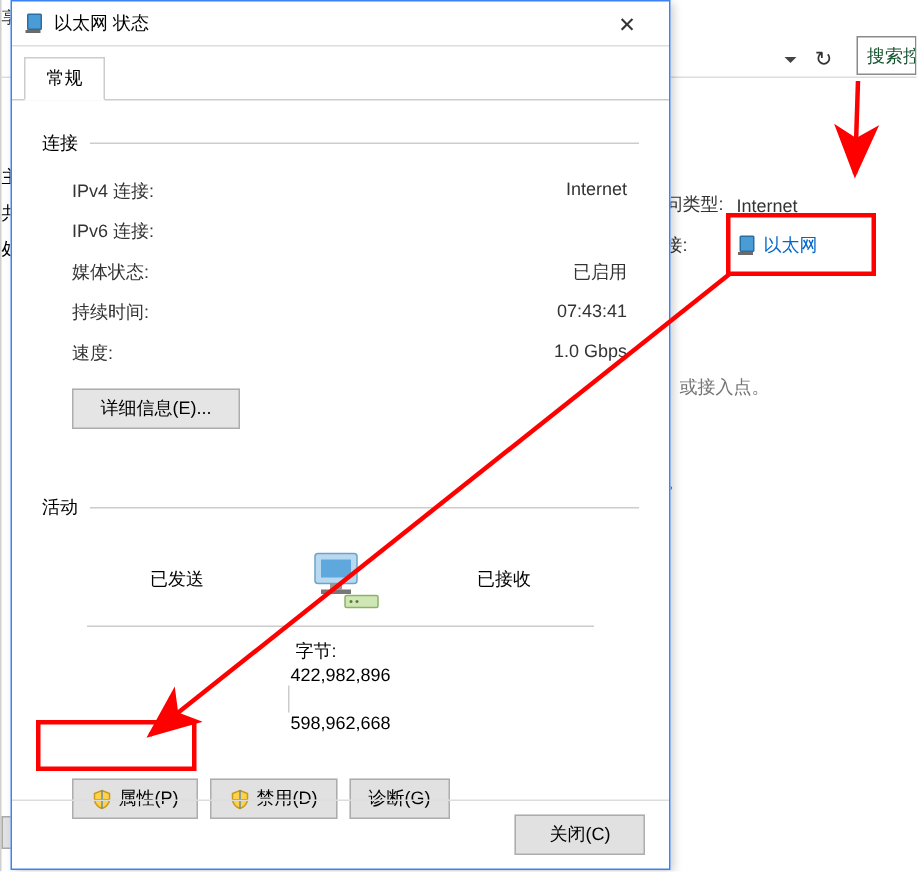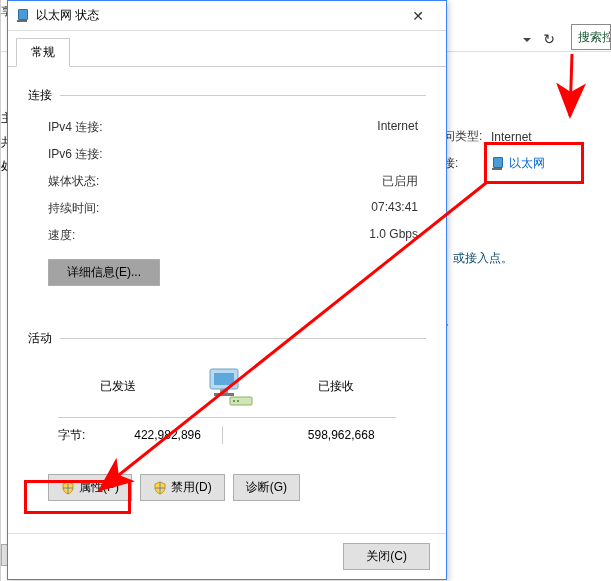--- a/index.html
+++ b/index.html
@@ -18,21 +18,21 @@
   .info-row .k { width: 60px; color: #333; }
   .info-row .v { color: #333; }
   .info-link { color: #0066cc; display: flex; align-items: center; gap: 4px; }
 
   .eth-icon-sm { width: 14px; height: 14px; position: relative; }
   .eth-icon-sm::before { content: ""; position: absolute; width: 8px; height: 9px; background: #4a9cd6; border: 1px solid #2a6fa1; top: 0; left: 2px; border-radius: 1px; }
   .eth-icon-sm::after { content: ""; position: absolute; width: 10px; height: 2px; background: #6a6a6a; bottom: 1px; left: 1px; }
 
   .red-box-link { position: absolute; right: 27px; top: 142px; width: 100px; height: 42px; border: 3px solid #ff0000; pointer-events: none; }
 
-  .under-text1 { position: absolute; right: 98px; top: 250px; color: #0c4a6e; }
+  .under-text1 { position: absolute; right: 98px; top: 250px; color: #737373; }
   .under-text2 { position: absolute; right: 155px; top: 313px; color: #333; }
 
   .under-btn { position: absolute; left: 0; top: 544px; background: #e1e1e1; border: 1px solid #aaa; padding: 2px 10px; height: 22px; display: flex; align-items: center; }
 
   
   .dlg { position: absolute; left: 7px; top: 0; width: 440px; height: 580px; background: #fff; border: 1px solid #3b82f6; box-shadow: 2px 2px 6px rgba(0,0,0,0.2); }
   .titlebar { height: 30px; display: flex; align-items: center; padding: 0 8px; border-bottom: 1px solid #ddd; position: relative; }
   .titlebar .icon { margin-right: 6px; }
   .titlebar .title-text { flex: 1; }
   .titlebar .close { width: 40px; height: 28px; display: flex; align-items: center; justify-content: center; font-size: 14px; color: #333; }
@@ -44,32 +44,32 @@
   .content { padding: 14px 20px; }
 
   .section-header { display: flex; align-items: center; margin-bottom: 10px; margin-top: 6px; }
   .section-header .lbl { margin-right: 8px; }
   .section-header .line { flex: 1; height: 1px; background: #ccc; }
 
   .kv { display: flex; justify-content: space-between; padding: 5px 8px 5px 20px; }
   .kv .k { color: #333; }
   .kv .v { color: #333; }
 
-  .details-btn { margin: 10px 0 14px 20px; background: #a3a3a3; border: 1px solid #adadad; padding: 4px 18px; }
+  .details-btn { margin: 10px 0 14px 20px; background: #e5e5e5; border: 1px solid #adadad; padding: 4px 18px; }
 
   .activity { margin-top: 30px; }
   .act-head { display: flex; align-items: center; justify-content: space-between; padding: 0 30px; margin: 14px 0 6px; }
   .act-head .sent { width: 120px; text-align: center; }
   .act-head .recv { width: 120px; text-align: center; }
   .act-center { width: 70px; height: 50px; position: relative; }
   .act-center svg { width: 70px; height: 50px; }
 
   .act-sep { height: 1px; background: #ccc; margin: 6px 30px 8px; }
 
-  .act-row { display: flex; align-items: center; justify-content: space-between; padding: 0 30px; }
+  .act-row { display: flex; align-items: center; justify-content: space-between; padding: 0 30px; flex-direction: column; }
   .act-row .lab { width: 60px; }
   .act-row .sv { width: 120px; text-align: center; }
   .act-row .rv { width: 120px; text-align: center; }
   .act-row .spacer { width: 70px; border-left: 1px solid #ccc; height: 18px; }
 
   .btnrow { display: flex; gap: 8px; padding: 30px 20px 0; }
   .winbtn { background: #e1e1e1; border: 1px solid #adadad; padding: 4px 12px; display: inline-flex; align-items: center; gap: 4px; }
   .shield { width: 14px; height: 14px; display: inline-block; }
 
   .red-box-btn { position: absolute; left: 24px; top: 480px; width: 107px; height: 34px; border: 3px solid #ff0000; pointer-events: none; }

